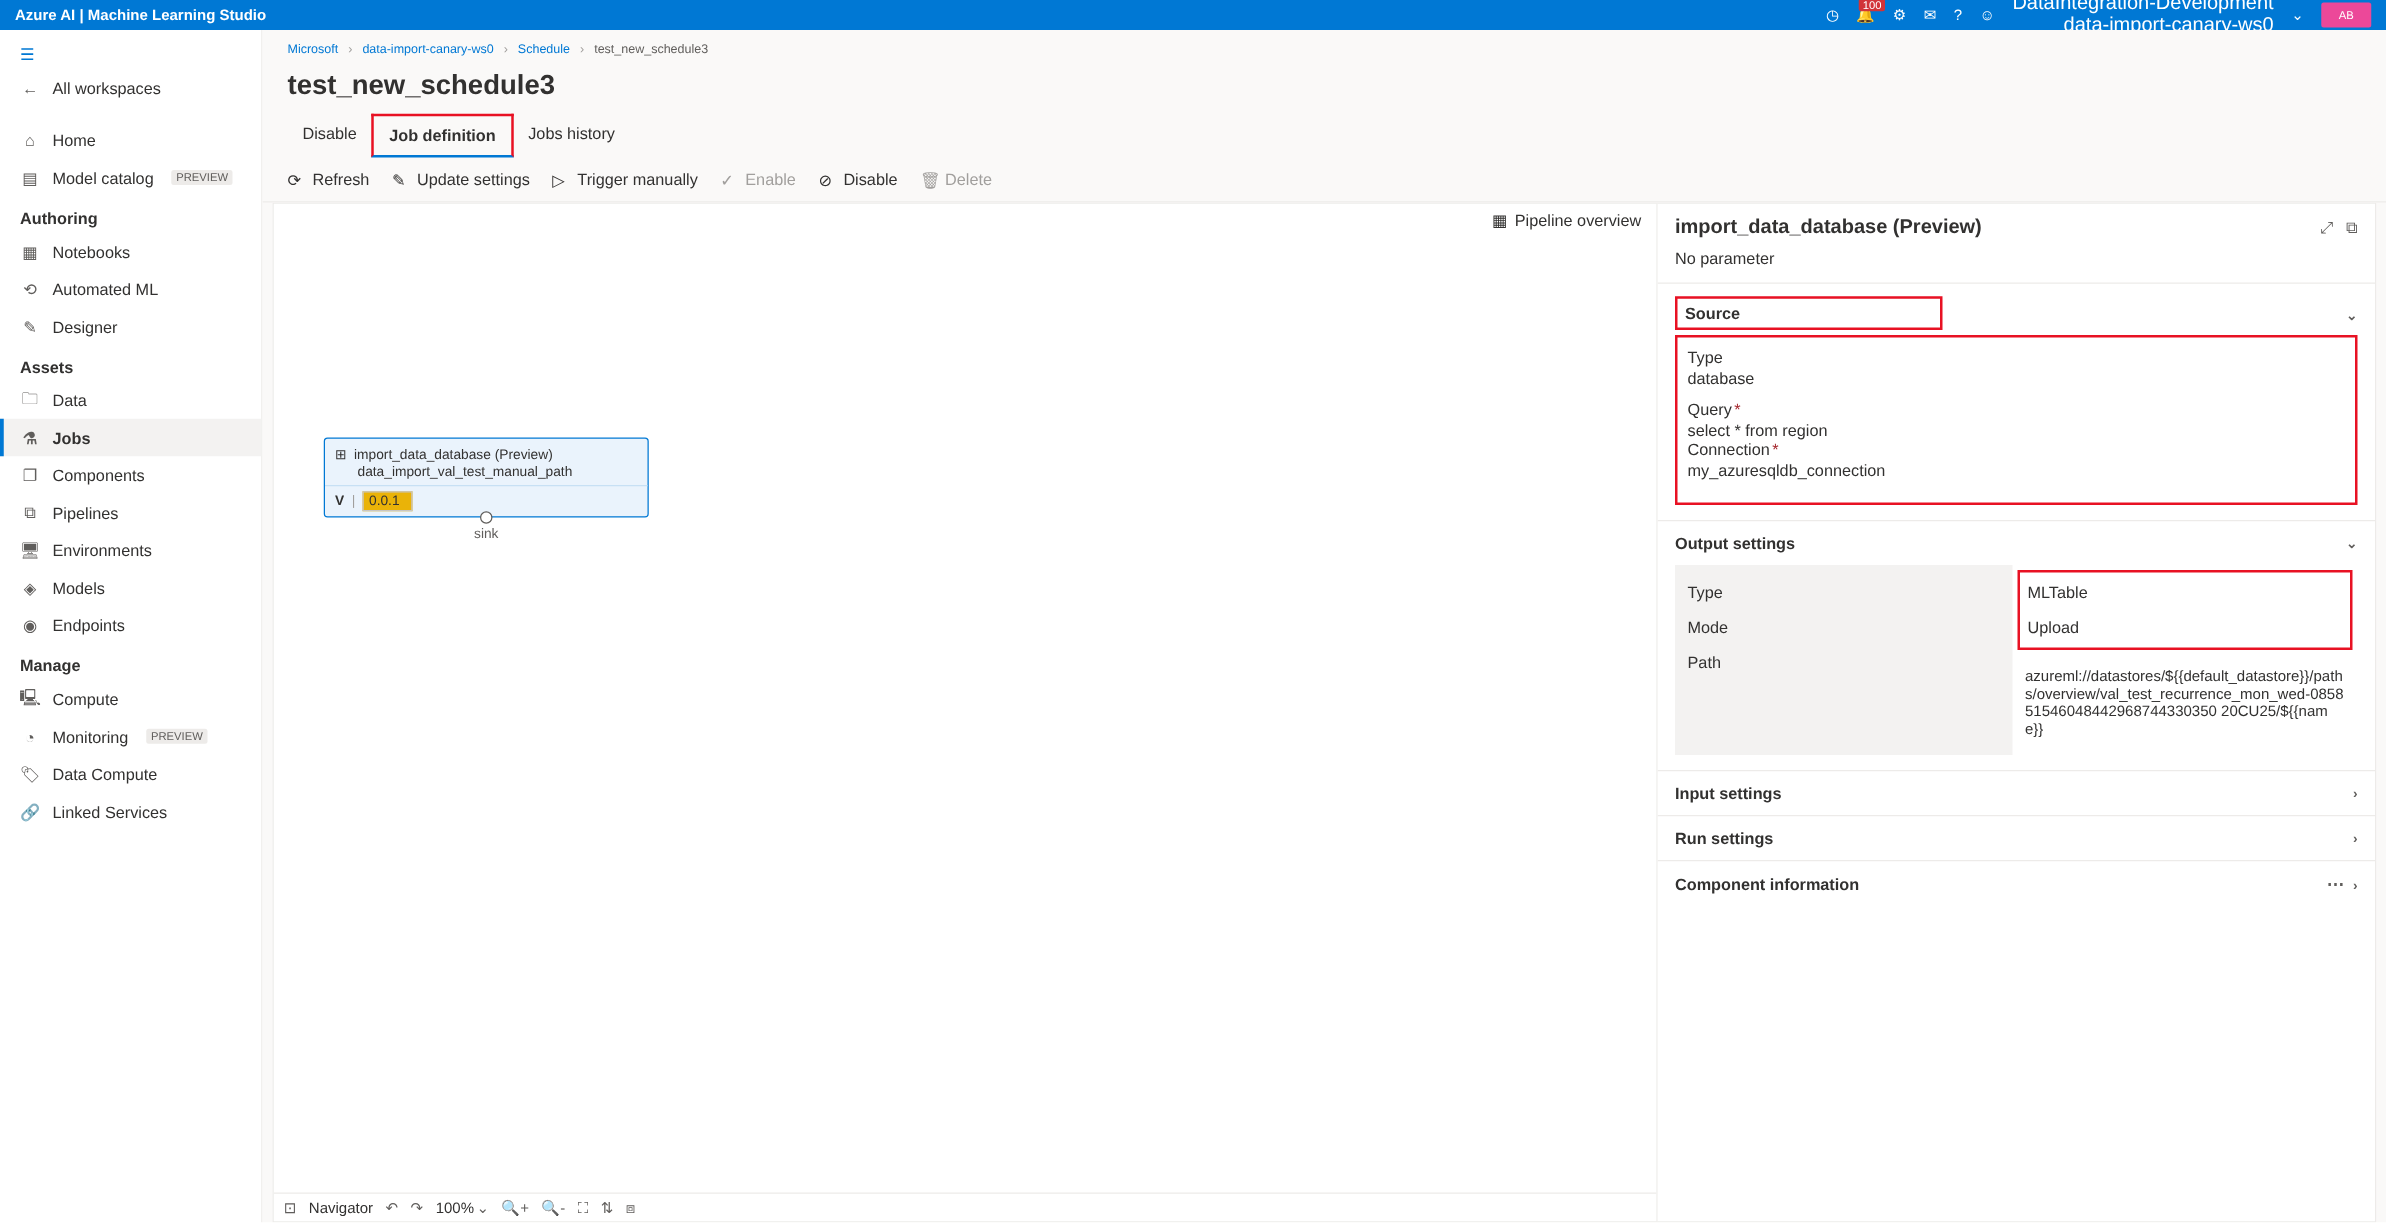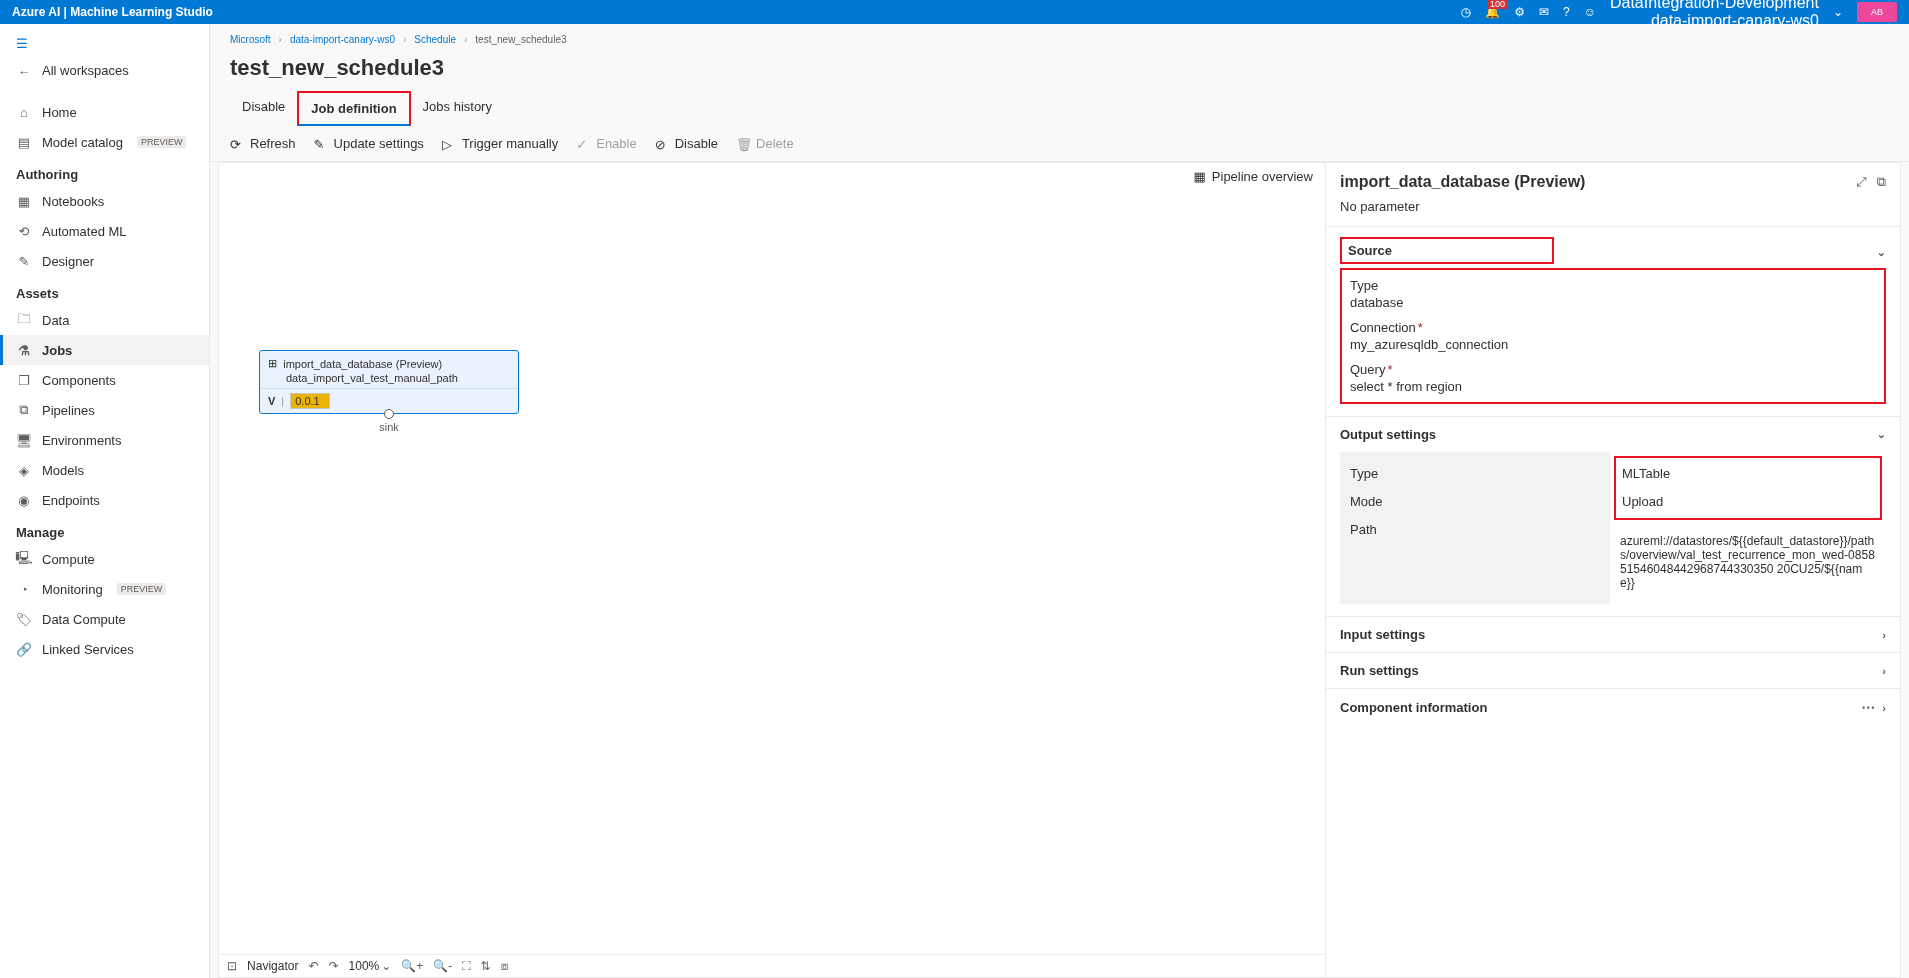--- a/index.html
+++ b/index.html
@@ -292,27 +292,27 @@
               <span>Source</span>
             </div>
             <span class="chev">⌄</span>
           </div>
           <div class="section-body">
             <div style="border:2px solid #e81123; padding:8px; margin-top:-10px;">
               <div class="field">
                 <div class="field-label">Type</div>
                 <div class="field-value">database</div>
               </div>
+              <div class="field" style="margin-bottom:0">
+                <div class="field-label"><span>Query</span><span class="req">*</span></div>
+                <div class="field-value">select * from region</div>
+              </div>
               <div class="field">
                 <div class="field-label"><span>Connection</span><span class="req">*</span></div>
                 <div class="field-value">my_azuresqldb_connection</div>
-              </div>
-              <div class="field" style="margin-bottom:0">
-                <div class="field-label"><span>Query</span><span class="req">*</span></div>
-                <div class="field-value">select * from region</div>
               </div>
             </div>
           </div>
         </div>
 
         <div class="section">
           <div class="section-hdr">
             <span>Output settings</span>
             <span class="chev">⌄</span>
           </div>

